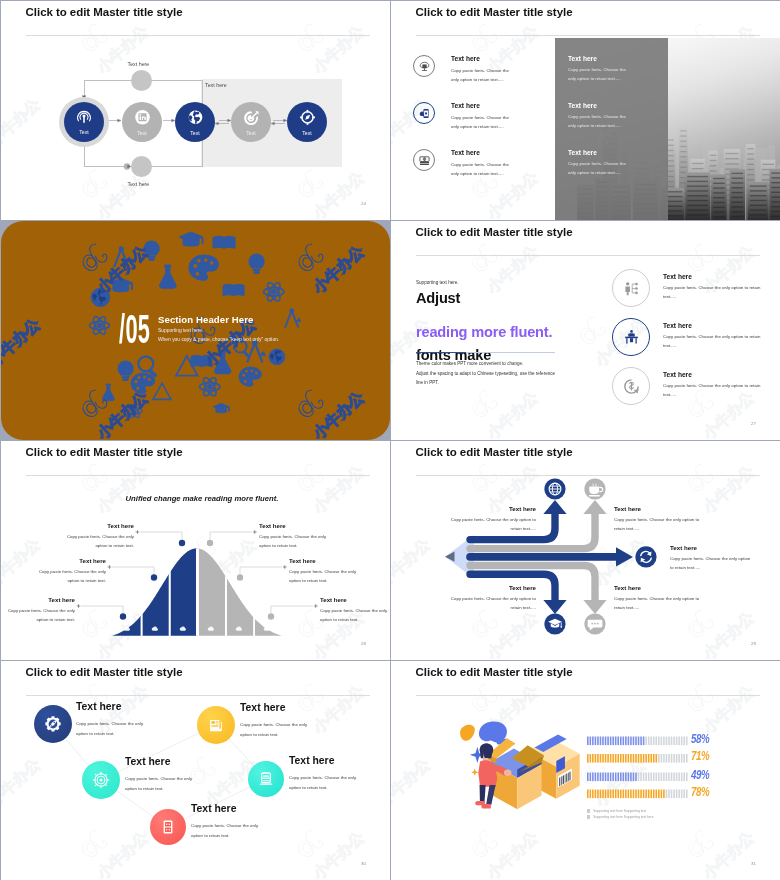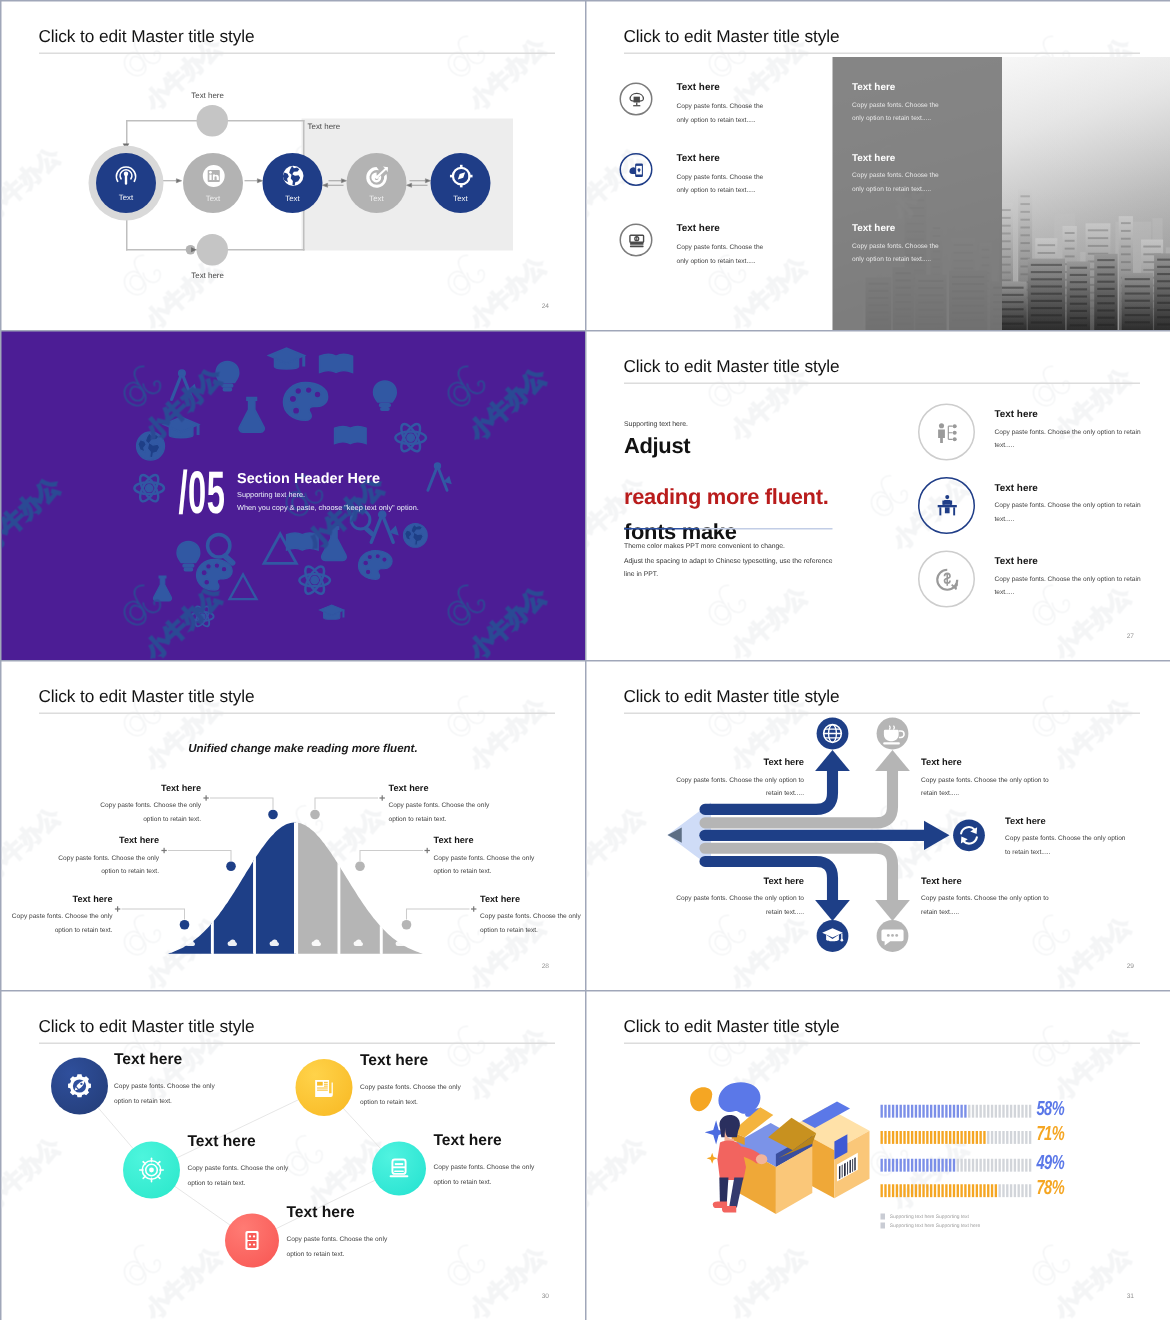--- a/index.html
+++ b/index.html
@@ -2,21 +2,21 @@
 <html><head>
 <meta charset="utf-8">
 <style>
   html,body{margin:0;padding:0;}
   body{width:780px;height:880px;background:#fff;font-family:"Liberation Sans",sans-serif;-webkit-font-smoothing:antialiased;}
   .page{position:relative;width:780px;height:880px;background:#a0a7b9;overflow:hidden;}
   .grid{position:absolute;inset:0;display:grid;grid-template-columns:389px 389px;grid-template-rows:219px 219px 219px 219px;column-gap:1px;row-gap:1px;padding:1px;box-sizing:border-box;}
   .slide{position:relative;background:#fff;overflow:hidden;}
 
   
-  .stitle{position:absolute;left:24.6px;top:19px;font-size:11.5px;font-weight:normal;color:#141414;letter-spacing:-0.05px;white-space:nowrap;line-height:1;}
+  .stitle{position:absolute;left:24.6px;top:6px;font-size:11.5px;font-weight:bold;color:#141414;letter-spacing:-0.05px;white-space:nowrap;line-height:1;}
   .trule{position:absolute;left:25px;top:33.5px;height:1px;width:344px;background:#dcdcdc;}
   .pgnum{position:absolute;right:24px;bottom:14px;font-size:4.4px;color:#8f8f8f;line-height:1;}
 
   
   .wmsvg{position:absolute;left:0;top:0;width:100%;height:100%;}
 
   
   .s1node{position:absolute;border-radius:50%;display:flex;flex-direction:column;align-items:center;justify-content:center;}
   .s1node .lbl{font-size:5.2px;color:#fff;margin-top:2px;opacity:.95;}
   .s1node.gray .lbl{color:#f2f2f2;}
@@ -554,21 +554,21 @@
             <path d="M12 6.6 v5.8" stroke="#4a4a4a" stroke-width="1.3"></path>
             <rect x="3.6" y="14.8" width="16.8" height="2.2" rx="0.6" fill="#4a4a4a"></rect>
             <rect x="3.6" y="17.9" width="16.8" height="2.2" rx="0.6" fill="#4a4a4a"></rect>
           </svg>
         </div>
         <div style="position:absolute;left:38px;top:0px;font-size:6.6px;font-weight:bold;color:#141414;white-space:nowrap;">Text here</div>
         <div style="position:absolute;left:38px;top:11px;width:60px;font-size:4.4px;color:#3e3e3e;line-height:2.05;">Copy paste fonts. Choose the only option to retain text.....</div>
       </div>
     </div>
 
-    <div class="slide" id="s3" style="background:#4c1d95;">
+    <div class="slide" id="s3" style="background:#a16207;border-radius:22px;">
       <svg style="position:absolute;left:0;top:0;width:389px;height:219px;">
         <defs>
           <g id="icap">
               <path d="M0 4 L12 -1 L24 4 L12 9 Z"></path>
               <path d="M4 6.2 v5.2 c0 2.2 16 2.2 16 0 v-5.2 l-8 3.3 z"></path>
               <path d="M23 4.6 v6.2 h1 v-6.2 z"></path>
             </g>
           <g id="ibulb">
               <path d="M9 0 C3.6 0 0 4 0 8.6 C0 12 2.4 14 3.6 16 L14.4 16 C15.6 14 18 12 18 8.6 C18 4 14.4 0 9 0 Z"></path>
               <rect x="4.6" y="17.4" width="8.8" height="2.1" rx="1"></rect>
@@ -658,21 +658,21 @@
     <div class="slide" id="s4">
       <svg class="wmsvg">
           <rect width="100%" height="100%" fill="url(#wmpat)"></rect>
         </svg>
       <div class="stitle">Click to edit Master title style</div>
       <div class="trule"></div>
 
       <div style="position:absolute;left:25px;top:59px;font-size:4.6px;color:#333;white-space:nowrap;">Supporting text here.</div>
       <div style="position:absolute;left:25px;top:69px;font-size:14.6px;font-weight:bold;color:#111;white-space:nowrap;letter-spacing:-0.2px;">Adjust</div>
       <div style="position:absolute;left:25px;top:86px;font-size:14.6px;font-weight:bold;color:#111;white-space:nowrap;letter-spacing:-0.2px;margin-top:40px;">fonts make</div>
-      <div style="position:absolute;left:25px;top:103px;font-size:14.6px;font-weight:bold;color:#b91c1c;white-space:nowrap;letter-spacing:-0.2px;">reading more fluent.</div>
+      <div style="position:absolute;left:25px;top:103px;font-size:14.6px;font-weight:bold;color:#8b5cf6;white-space:nowrap;letter-spacing:-0.2px;">reading more fluent.</div>
       <div style="position:absolute;left:25px;top:130.5px;width:50px;height:1.5px;background:#2a4fa2;"></div>
       <div style="position:absolute;left:75px;top:130.8px;width:89px;height:1.2px;background:#c2cde6;"></div>
       <div style="position:absolute;left:25px;top:140px;font-size:4.55px;color:#333;white-space:nowrap;">Theme color makes PPT more convenient to change.</div>
       <div style="position:absolute;left:25px;top:149.6px;font-size:4.55px;color:#333;white-space:nowrap;">Adjust the spacing to adapt to Chinese typesetting, use the reference</div>
       <div style="position:absolute;left:25px;top:159.2px;font-size:4.55px;color:#333;white-space:nowrap;">line in PPT.</div>
 
       <div style="position:absolute;left:221px;top:48px;">
         <div style="position:absolute;left:0;top:0;width:36px;height:36px;border-radius:50%;border:1px solid #cdcdcd;display:flex;align-items:center;justify-content:center;">
           <svg width="17" height="17" viewBox="0 0 24 24">
             <circle cx="6.6" cy="5.4" r="2.4" fill="#9a9a9a"></circle>

